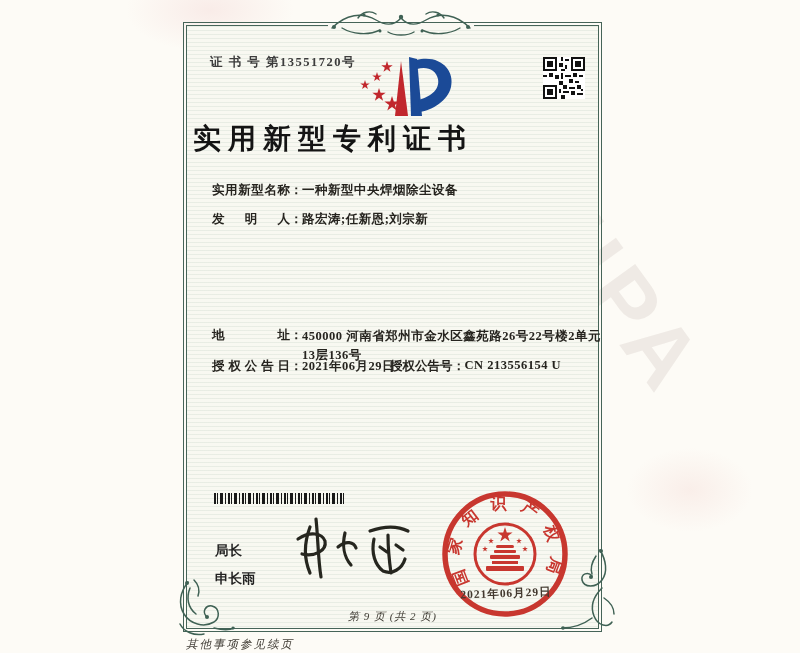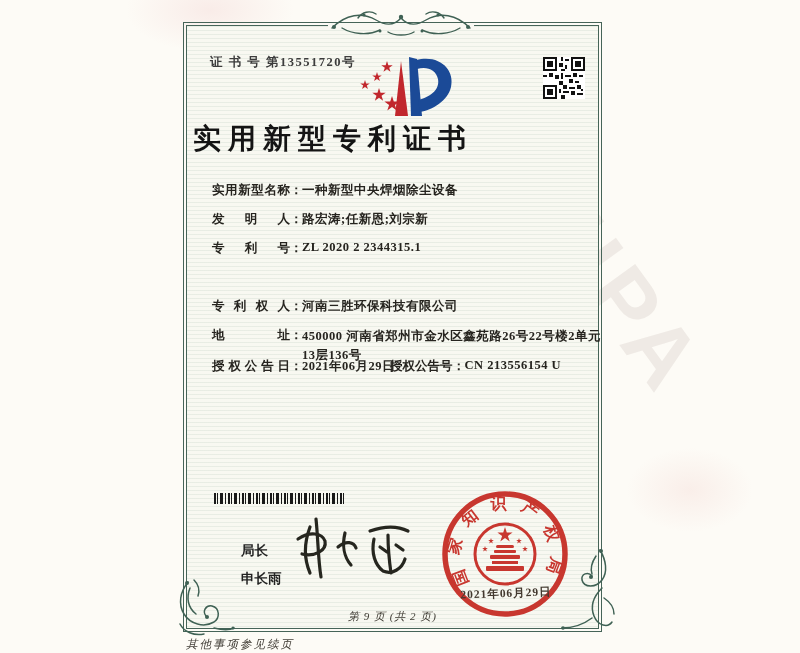--- a/index.html
+++ b/index.html
@@ -62,21 +62,21 @@
     position:absolute; left:214px; top:493px; width:131px; height:11px;
     background:repeating-linear-gradient(90deg,
       #191919 0 2px, transparent 2px 3px,
       #191919 3px 4px, transparent 4px 6px,
       #191919 6px 9px, transparent 9px 11px,
       #191919 11px 12px, transparent 12px 14px);
   }
   .signer {
     position:absolute; left:215px; top:537px;
     font-family:"Liberation Sans","DejaVu Sans",sans-serif;
-    font-size:13.5px; font-weight:bold; color:#222; line-height:2.05;margin-left:26px;
+    font-size:13.5px; font-weight:bold; color:#222; line-height:2.05;
   }
   .signature { position:absolute; left:288px; top:515px; }
   .seal { position:absolute; left:439px; top:488px; width:132px; height:132px; }
   .seal-date {
     position:absolute; left:440px; top:586px; width:132px; text-align:center;
     font-size:11.5px; font-weight:bold; color:#42392f; letter-spacing:1px;
     transform:rotate(-2deg);
   }
   .page-num {
     position:absolute; left:186px; top:609px; width:413px; text-align:center;
@@ -223,26 +223,20 @@
   </div>
 
   <div class="title">实用新型专利证书</div>
 
   <div class="frow" style="top:182px;">
     <span class="flabel">实用新型名称</span><span class="fcolon">：</span><span class="fvalue">一种新型中央焊烟除尘设备</span>
   </div>
   <div class="frow" style="top:211px;">
     <span class="flabel">发明人</span><span class="fcolon">：</span><span class="fvalue">路宏涛;任新恩;刘宗新</span>
   </div>
-  <div class="frow" style="top:240px;">
-    <span class="flabel">专利号</span><span class="fcolon">：</span><span class="fvalue">ZL 2020 2 2344315.1</span>
-  </div>
-  <div class="frow" style="top:298px;">
-    <span class="flabel">专利权人</span><span class="fcolon">：</span><span class="fvalue">河南三胜环保科技有限公司</span>
-  </div>
   <div class="frow" style="top:327px;">
     <span class="flabel">地址</span><span class="fcolon">：</span><span class="fvalue wrap">450000 河南省郑州市金水区鑫苑路26号22号楼2单元13层136号</span>
   </div>
   <div class="frow" style="top:358px;">
     <span class="flabel">授权公告日</span><span class="fcolon">：</span><span class="fvalue">2021年06月29日</span>
   </div>
   <div class="frow" style="top:358px; left:390px;">
     <span>授权公告号</span><span class="fcolon">：</span><span class="fvalue">CN 213556154 U</span>
   </div>
 

